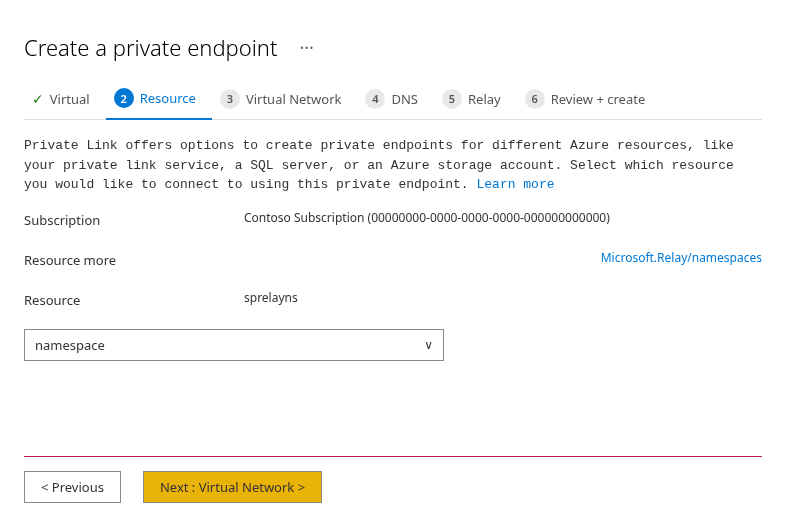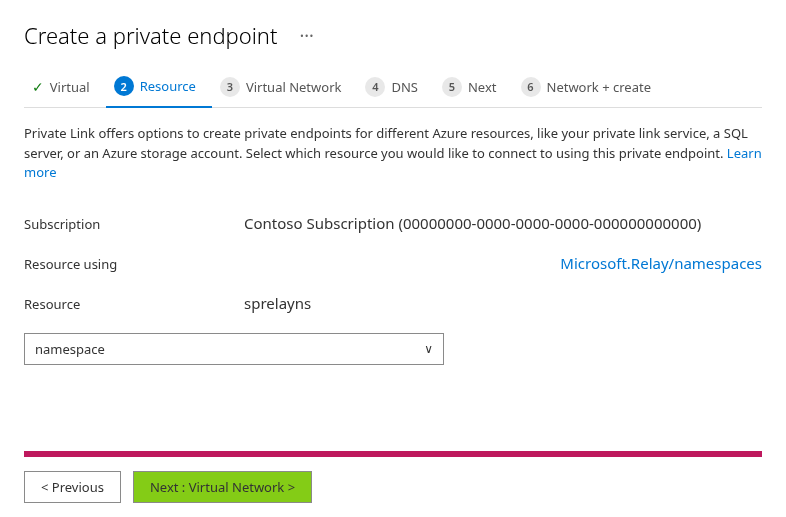--- a/index.html
+++ b/index.html
@@ -18,20 +18,21 @@
       flex-direction: column;
       height: 100%;
       padding: 20px 24px 0 24px;
     }
 
     .page-header {
       display: flex;
       align-items: center;
       gap: 22px;
       margin-bottom: 18px;
+      margin-top: 12px;
     }
 
     .page-title {
       font-size: 22px;
       font-weight: 300;
       color: #000;
     }
 
     .page-menu-icon {
       font-size: 18px;
@@ -92,21 +93,22 @@
     .step-check {
       color: #107c10;
       font-size: 14px;
     }
 
     
     .description-text {
       font-size: 13px;
       color: #333;
       line-height: 1.5;
-      margin-bottom: 20px;
+      margin-bottom: 4px;
+      font-family: Liberation Mono, monospace;
     }
 
     .description-text a {
       color: #0078d4;
       text-decoration: none;
     }
 
     
     .form-section {
       flex: 1;
@@ -141,21 +143,21 @@
       width: 14px;
       height: 14px;
       border-radius: 50%;
       border: 1px solid #666;
       font-size: 10px;
       color: #666;
       cursor: pointer;
     }
 
     .form-value {
-      font-size: 15px;
+      font-size: 12px;
       color: #333;
       flex: 1;
     }
 
     .form-value.link-style {
       color: #0078d4;
       cursor: pointer;
       text-align: right;
     }
 
@@ -173,40 +175,40 @@
       gap: 12px;
     }
 
     .dropdown-arrow {
       font-size: 12px;
       color: #333;
     }
 
     
     .footer {
-      border-top: 6px solid #be185d;
+      border-top: 1px solid #be185d;
       padding: 14px 0;
       display: flex;
-      gap: 12px;
+      gap: 22px;
       align-items: center;
       margin-top: auto;
     }
 
     .btn {
       padding: 6px 16px;
       font-size: 13px;
       cursor: pointer;
       border: 1px solid #8a8a8a;
       background: #fff;
       color: #333;
       font-family: inherit;
     }
 
     .btn-next {
-      background: #84cc16;
+      background: #eab308;
       border: 1px solid #8a8a8a;
     }
   </style>
 </head>
 <body>
 
 <div class="page-container">
 
   <div class="page-header">
     <h1 class="page-title">Create a private endpoint</h1>
@@ -225,45 +227,45 @@
     <div class="step-item">
       <span class="step-circle">3</span>
       <span>Virtual Network</span>
     </div>
     <div class="step-item">
       <span class="step-circle">4</span>
       <span>DNS</span>
     </div>
     <div class="step-item">
       <span class="step-circle">5</span>
-      <span>Next</span>
+      <span>Relay</span>
     </div>
     <div class="step-item">
       <span class="step-circle">6</span>
-      <span>Network + create</span>
+      <span>Review + create</span>
     </div>
   </div>
 
   <div class="description-text">
     <span>Private Link offers options to create private endpoints for different Azure resources, like your private link service, a SQL server, or an Azure storage account. Select which resource you would like to connect to using this private endpoint.</span>
     <a href="#">Learn more</a>
   </div>
 
   <div class="form-section">
 
     <div class="form-row">
       <div class="form-label">
         <span>Subscription</span>
       </div>
       <div class="form-value">Contoso Subscription (00000000-0000-0000-0000-000000000000)</div>
     </div>
 
     <div class="form-row">
       <div class="form-label">
-        <span>Resource using</span>
+        <span>Resource more</span>
       </div>
       <div class="form-value link-style">Microsoft.Relay/namespaces</div>
     </div>
 
     <div class="form-row">
       <div class="form-label">
         <span>Resource</span>
       </div>
       <div class="form-value">sprelayns</div>
     </div>

